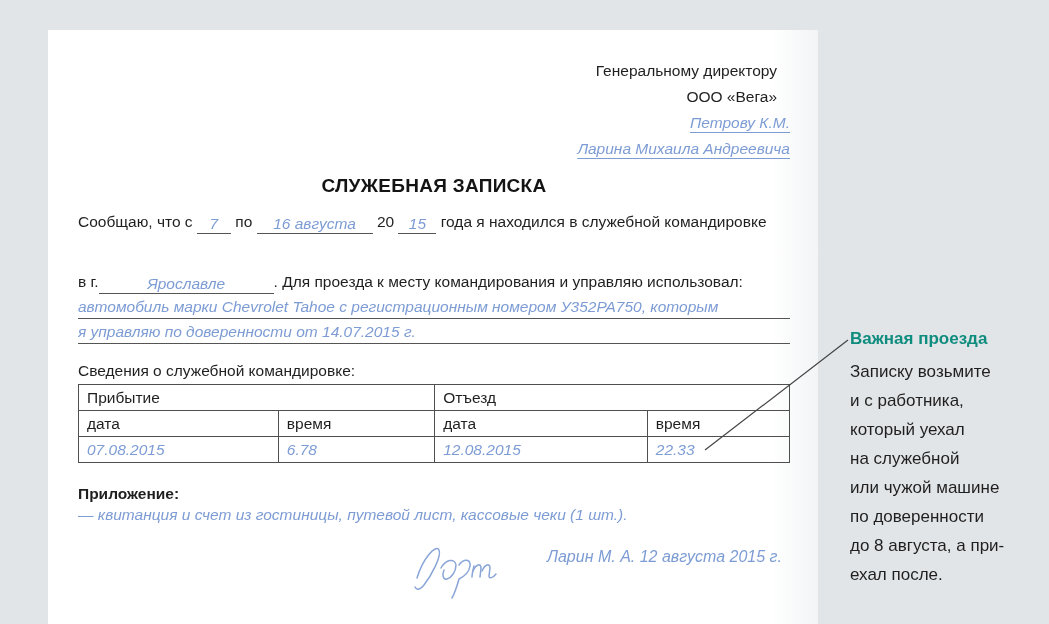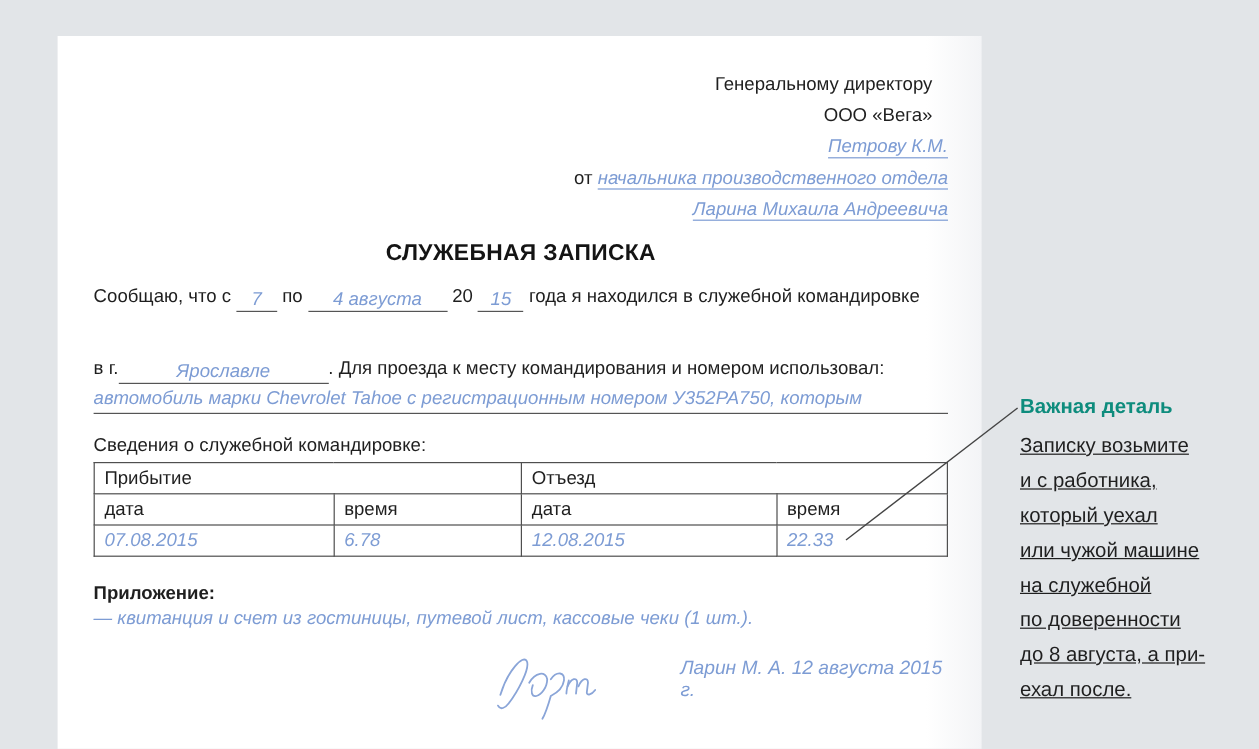--- a/index.html
+++ b/index.html
@@ -113,77 +113,76 @@
     font-style:italic;
   }
 
   .sig-row{
     position:relative;
     margin-top:8px;
     height:70px;
   }
   .sig-scribble{ position:absolute; left:332px; top:2px; }
   .sig-text{
-    position:absolute; left:489px; top:16px;
+    position:absolute; left:469px; top:16px;
     font-size:16px;
     color:var(--ink);
     font-style:italic;
   }
 
   
   .annotation{
     position:absolute;
     left:850px; top:329px;
     width:180px;
   }
   .annotation-title{
     font-size:17px;
     font-weight:bold;
     color:var(--teal);
   }
   .annotation-line{
     font-size:17px;
     line-height:29px;
     color:var(--black);
-    text-decoration:underline;
   }
   .annotation-body{ margin-top:8px; }
 
   .callout-overlay{
     position:absolute; left:0; top:0;
     width:1049px; height:624px;
     pointer-events:none;
   }
 </style>
 </head>
 <body>
 
 <div class="sheet">
   <div class="content">
 
     <div class="doc-header">
       <div class="offset">Генеральному директору</div>
       <div class="offset">ООО «Вега»</div>
       <div><span class="blue u">Петрову К.М.</span></div>
-      <div><span>от</span> <span class="blue u">начальника производственного отдела</span></div>
       <div><span class="blue u">Ларина Михаила Андреевича</span></div>
     </div>
 
     <div class="title">СЛУЖЕБНАЯ ЗАПИСКА</div>
 
     <div class="para">
       <span>Сообщаю, что с</span>
       <span class="blank w34">7</span>
       <span>по</span>
-      <span class="blank w116">4 августа</span>
+      <span class="blank w116">16 августа</span>
       <span>20</span>
       <span class="blank w38">15</span>
       <span>года я находился в служебной командировке</span><br>
-      <span>в г.</span><span class="blank w175">Ярославле</span><span>. Для проезда к месту командирования и номером использовал:</span>
+      <span>в г.</span><span class="blank w175">Ярославле</span><span>. Для проезда к месту командирования и управляю использовал:</span>
       <div class="fill-line">автомобиль марки Chevrolet Tahoe с регистрационным номером У352РА750, которым</div>
+      <div class="fill-line">я управляю по доверенности от 14.07.2015 г.</div>
     </div>
 
     <div class="table-caption">Сведения о служебной командировке:</div>
 
     <table>
       <colgroup>
           <col style="width:28.1%">
           <col style="width:22%">
           <col style="width:29.9%">
           <col style="width:20%">
@@ -222,27 +221,27 @@
           <path d="M72,37 C75,30 80,29 80,34 L79,42 C79,45 83,44 86,40"></path>
         </g>
       </svg>
       <div class="sig-text">Ларин М. А. 12 августа 2015 г.</div>
     </div>
 
   </div>
 </div>
 
 <div class="annotation">
-  <div class="annotation-title">Важная деталь</div>
+  <div class="annotation-title">Важная проезда</div>
   <div class="annotation-body">
     <div class="annotation-line">Записку возьмите</div>
     <div class="annotation-line">и с работника,</div>
     <div class="annotation-line">который уехал</div>
+    <div class="annotation-line">на служебной</div>
     <div class="annotation-line">или чужой машине</div>
-    <div class="annotation-line">на служебной</div>
     <div class="annotation-line">по доверенности</div>
     <div class="annotation-line">до 8 августа, а при-</div>
     <div class="annotation-line">ехал после.</div>
   </div>
 </div>
 
 <svg class="callout-overlay" width="1049" height="624" viewBox="0 0 1049 624">
   <line x1="705" y1="450" x2="848" y2="340" stroke="#444" stroke-width="1.2"></line>
 </svg>
 

